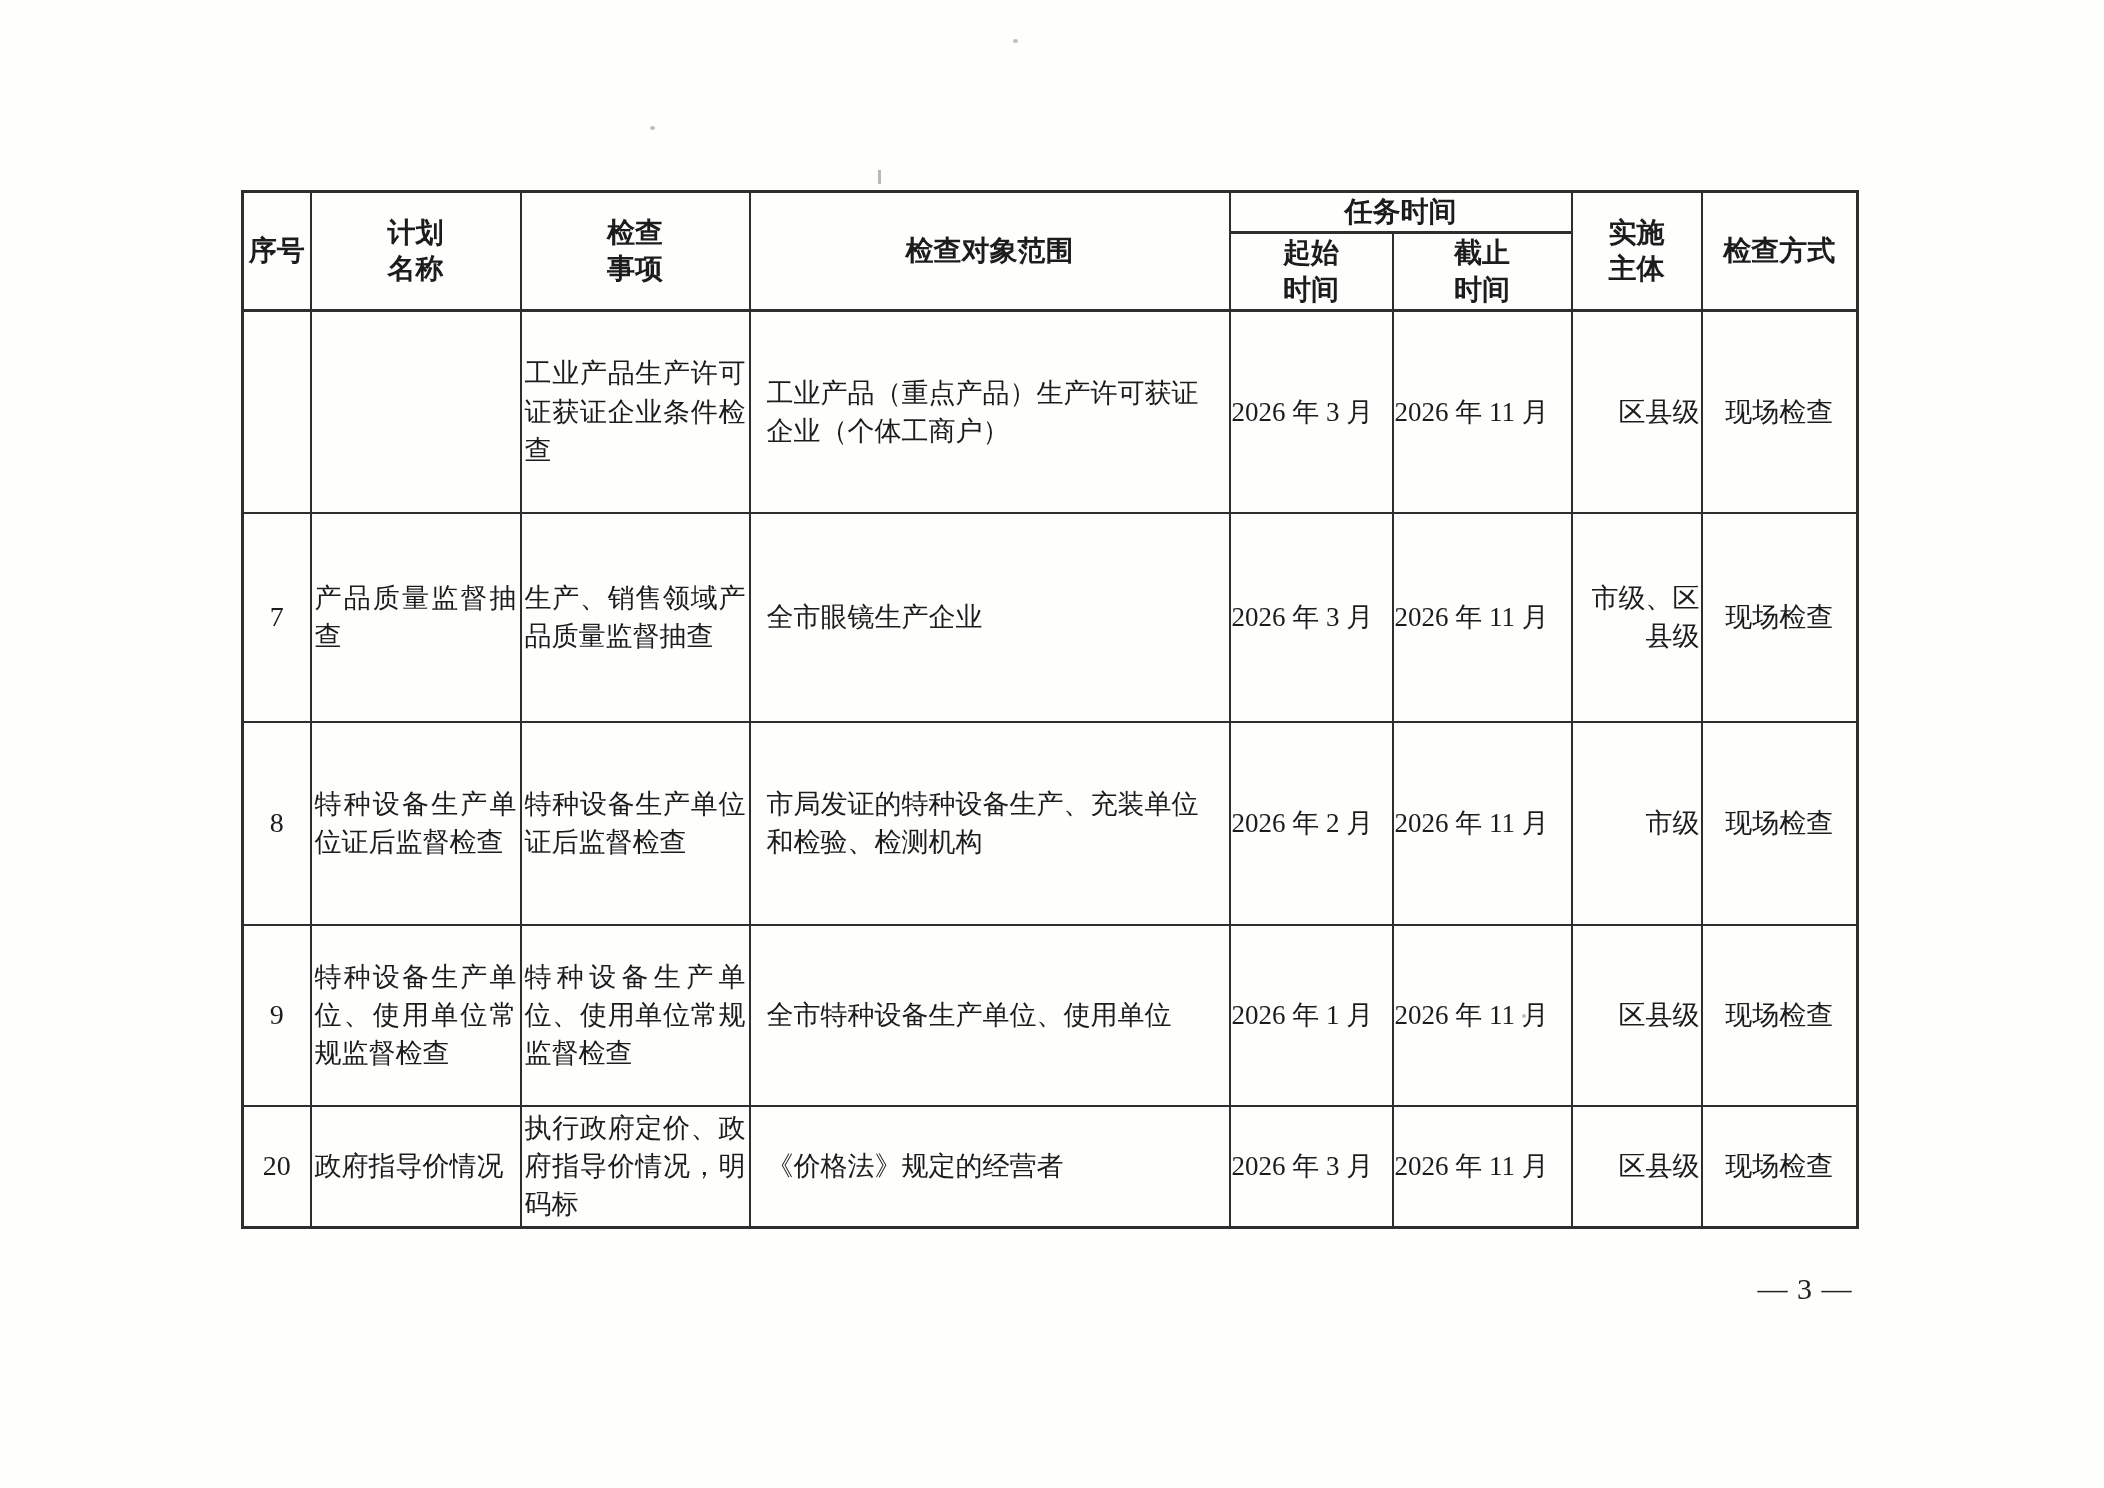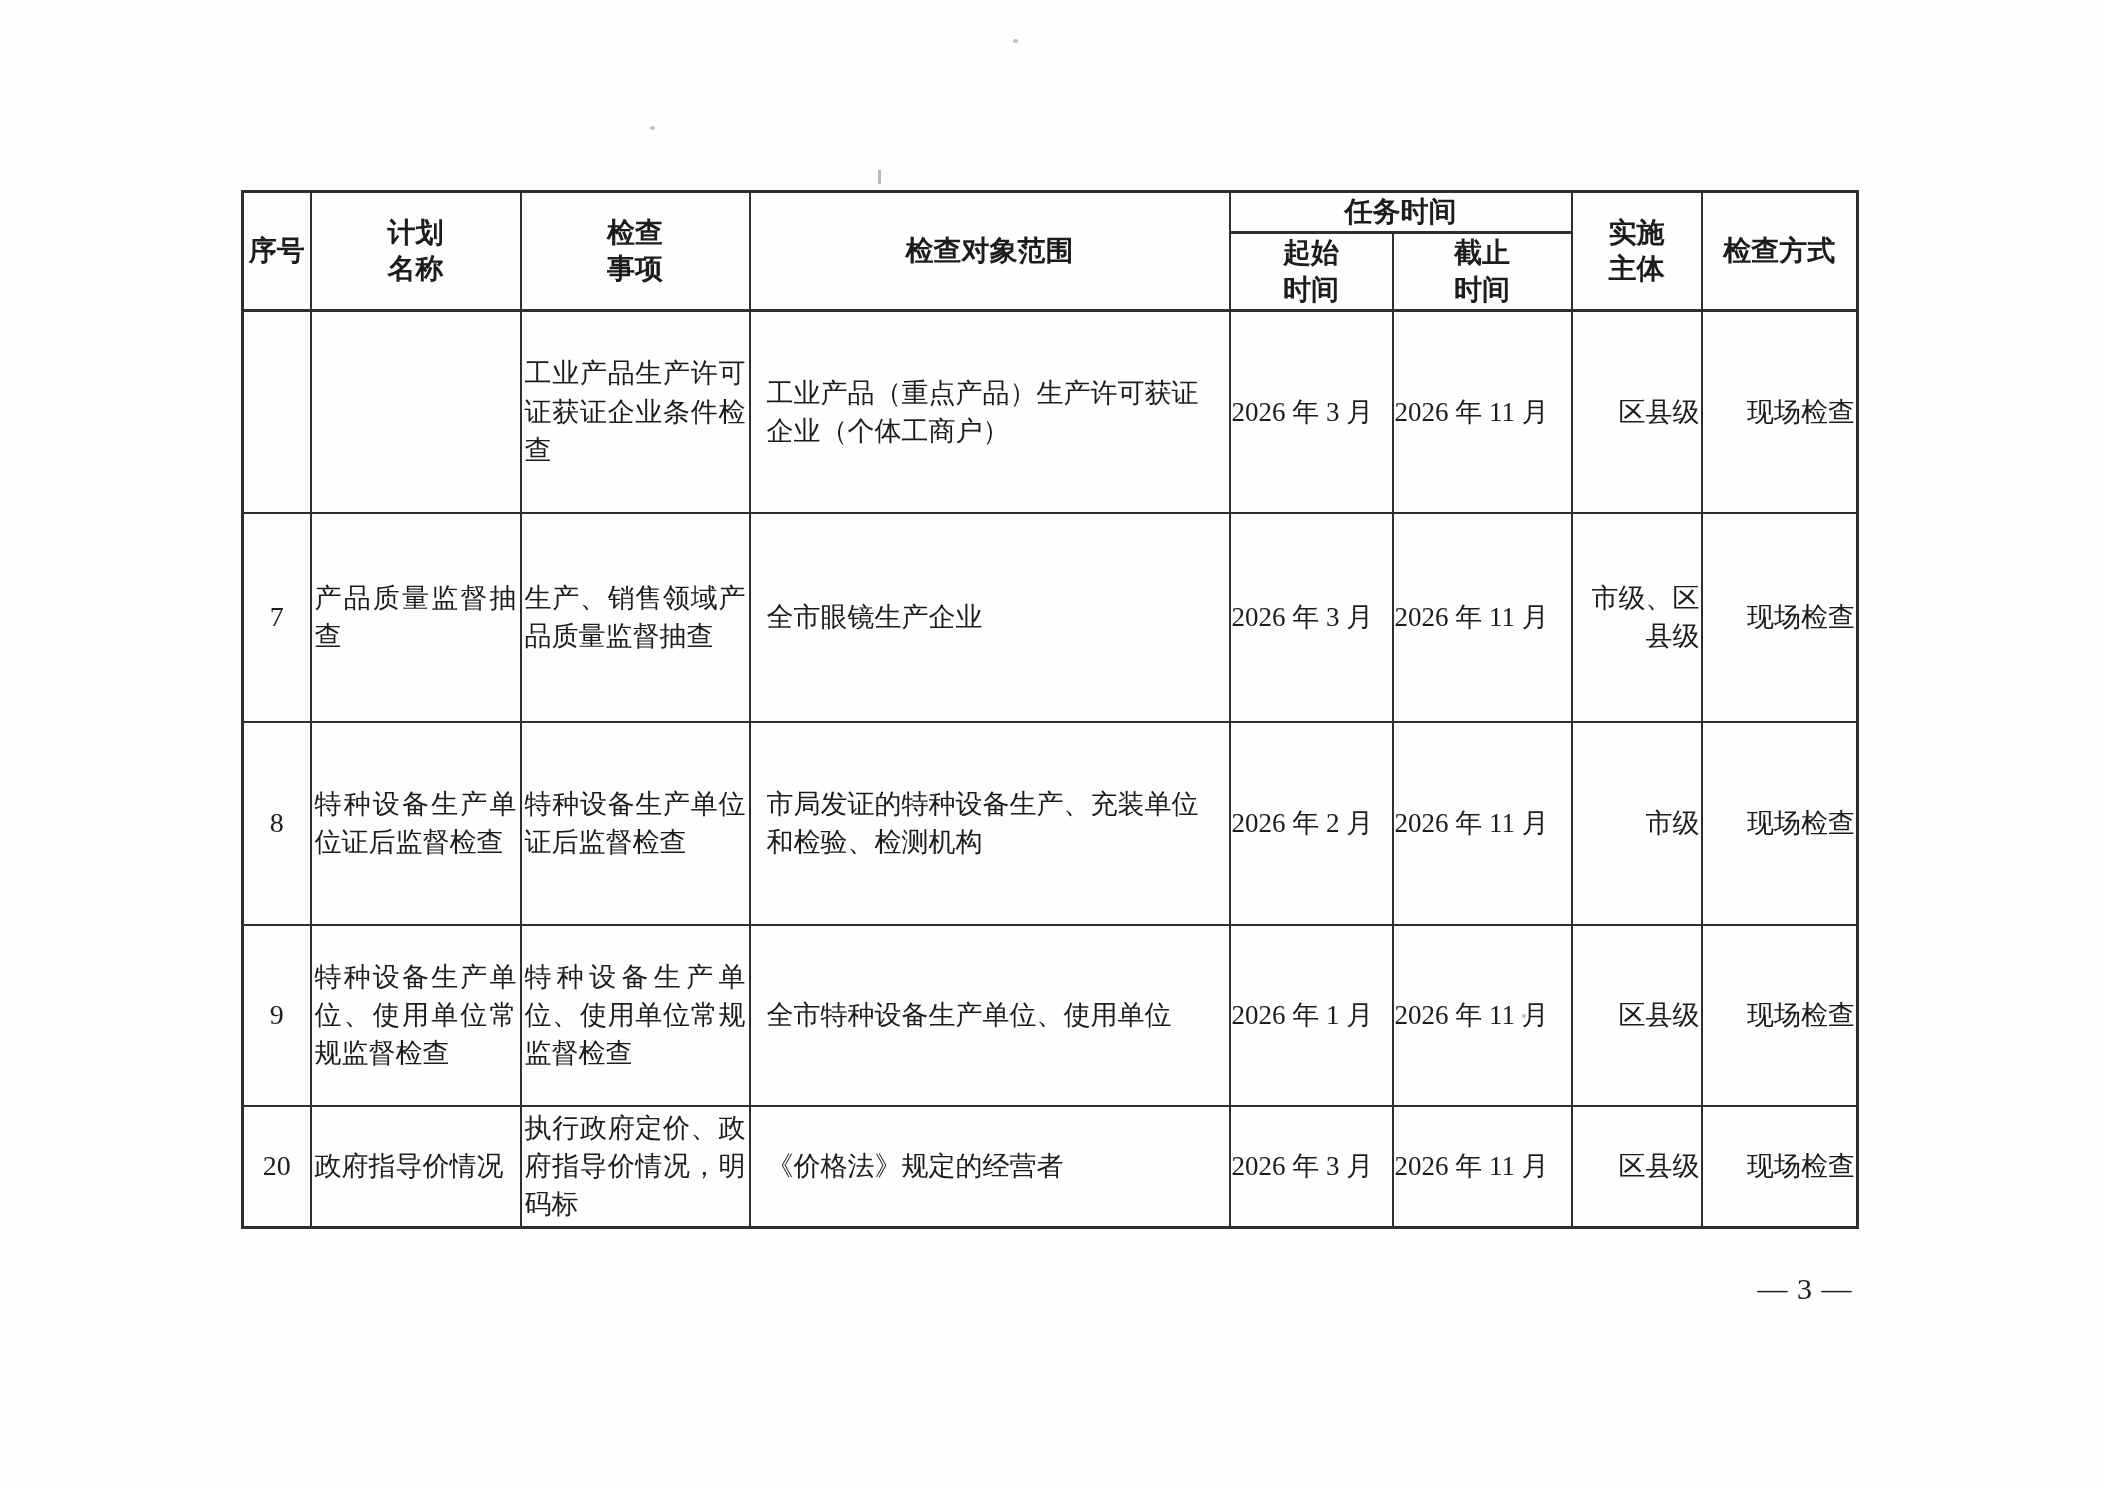--- a/index.html
+++ b/index.html
@@ -46,21 +46,21 @@
   .plan-table td {
     font-size: 27px;
     line-height: 1.42;
   }
   td.seq     { text-align: center; font-size: 28px; }
   td.plan    { text-align: justify; padding: 14px 3px; }
   td.item    { text-align: justify; padding: 2px 3px; }
   td.scope   { text-align: left; padding: 2px 10px 2px 16px; }
   td.date    { white-space: nowrap; }
   td.subject { text-align: right; }
-  td.method  { text-align: right; }
+  td.method  { text-align: center; }
   .page-number {
     position: absolute;
     left: 1735px;
     top: 1272px;
     width: 140px;
     text-align: center;
     font-size: 30px;
     letter-spacing: 1px;
     color: #222;
   }

